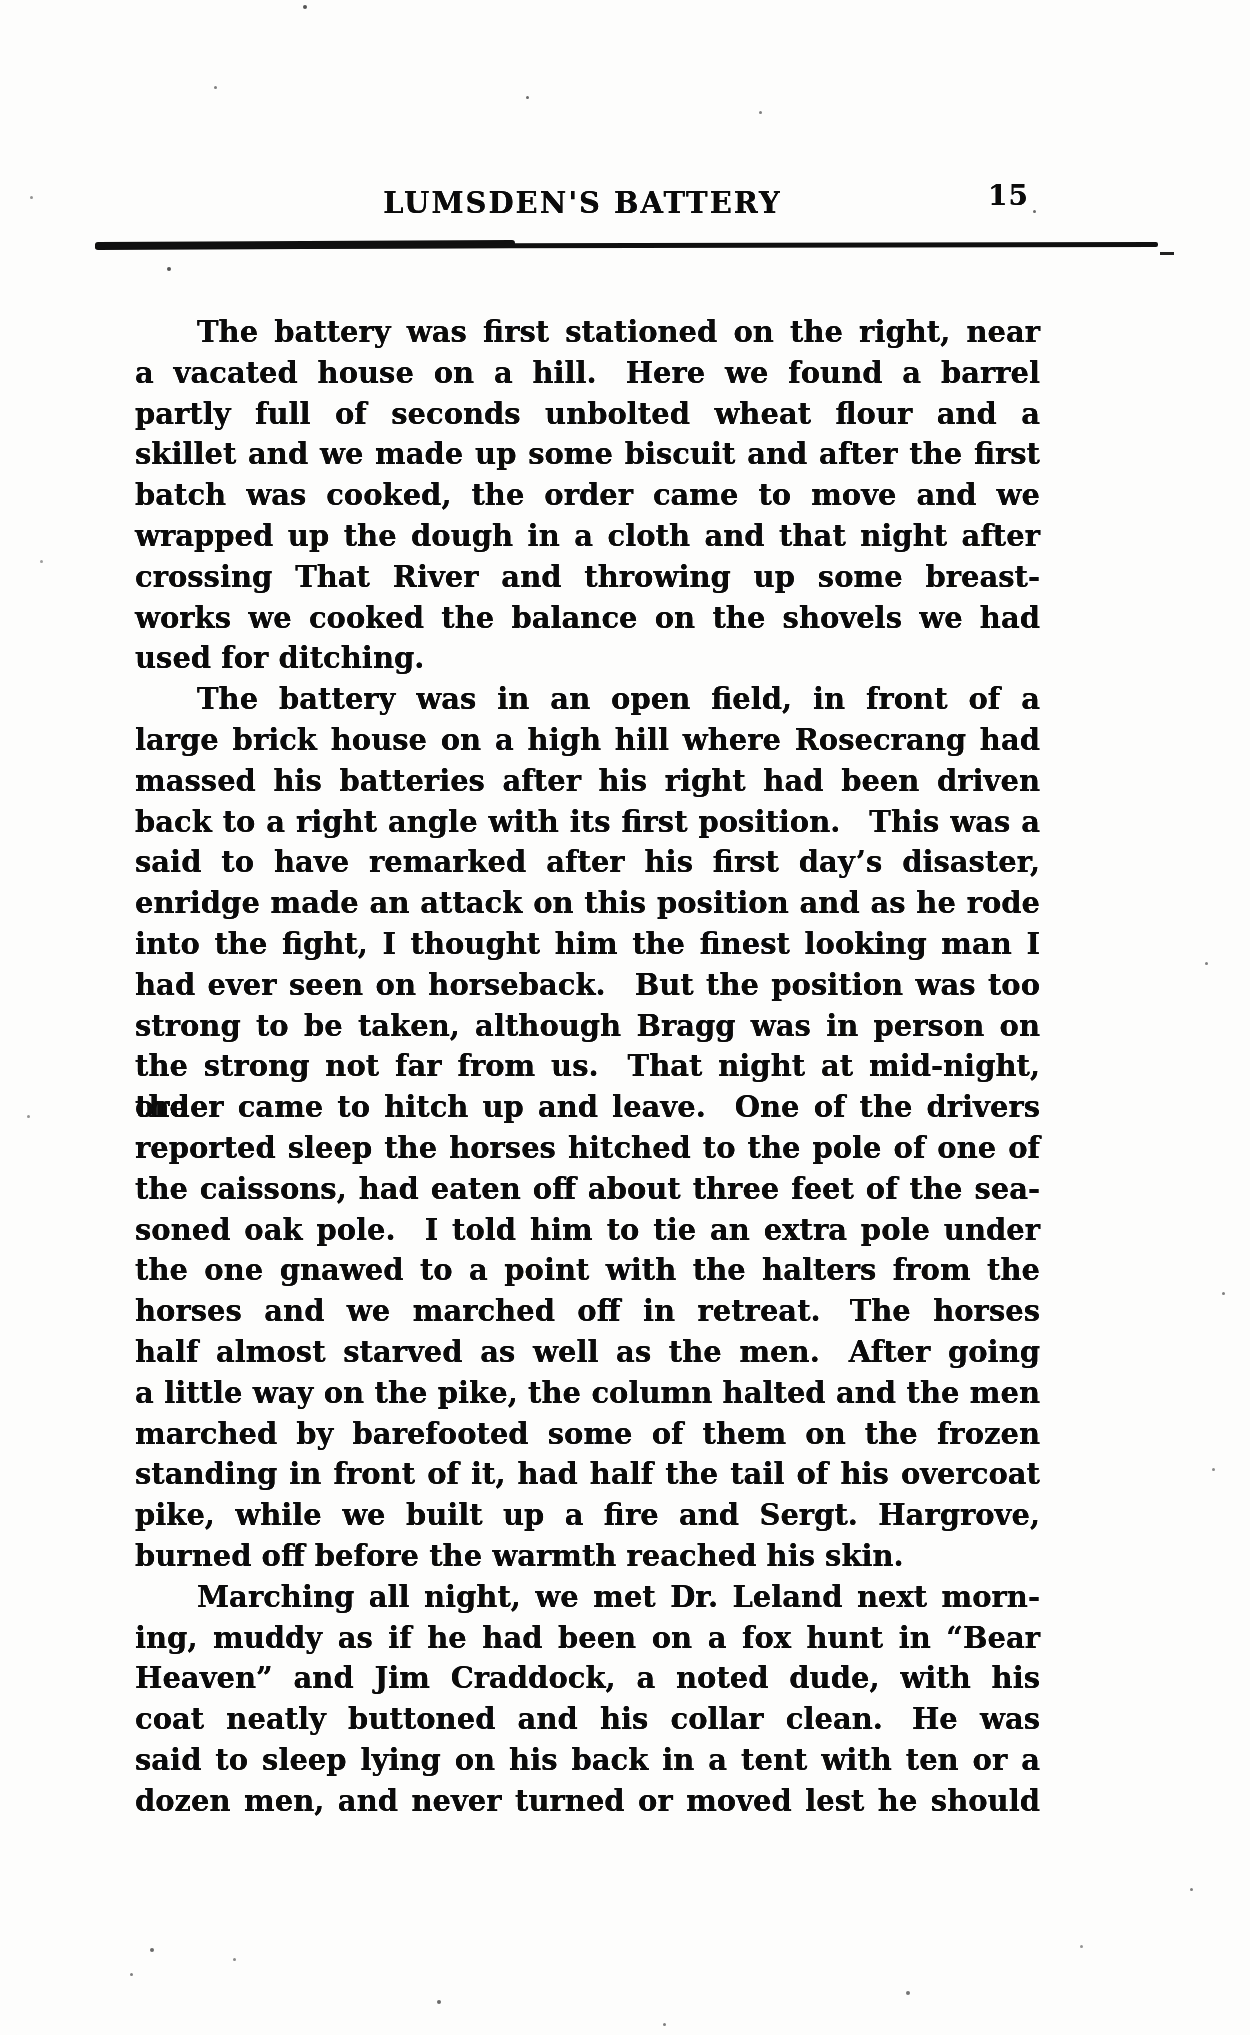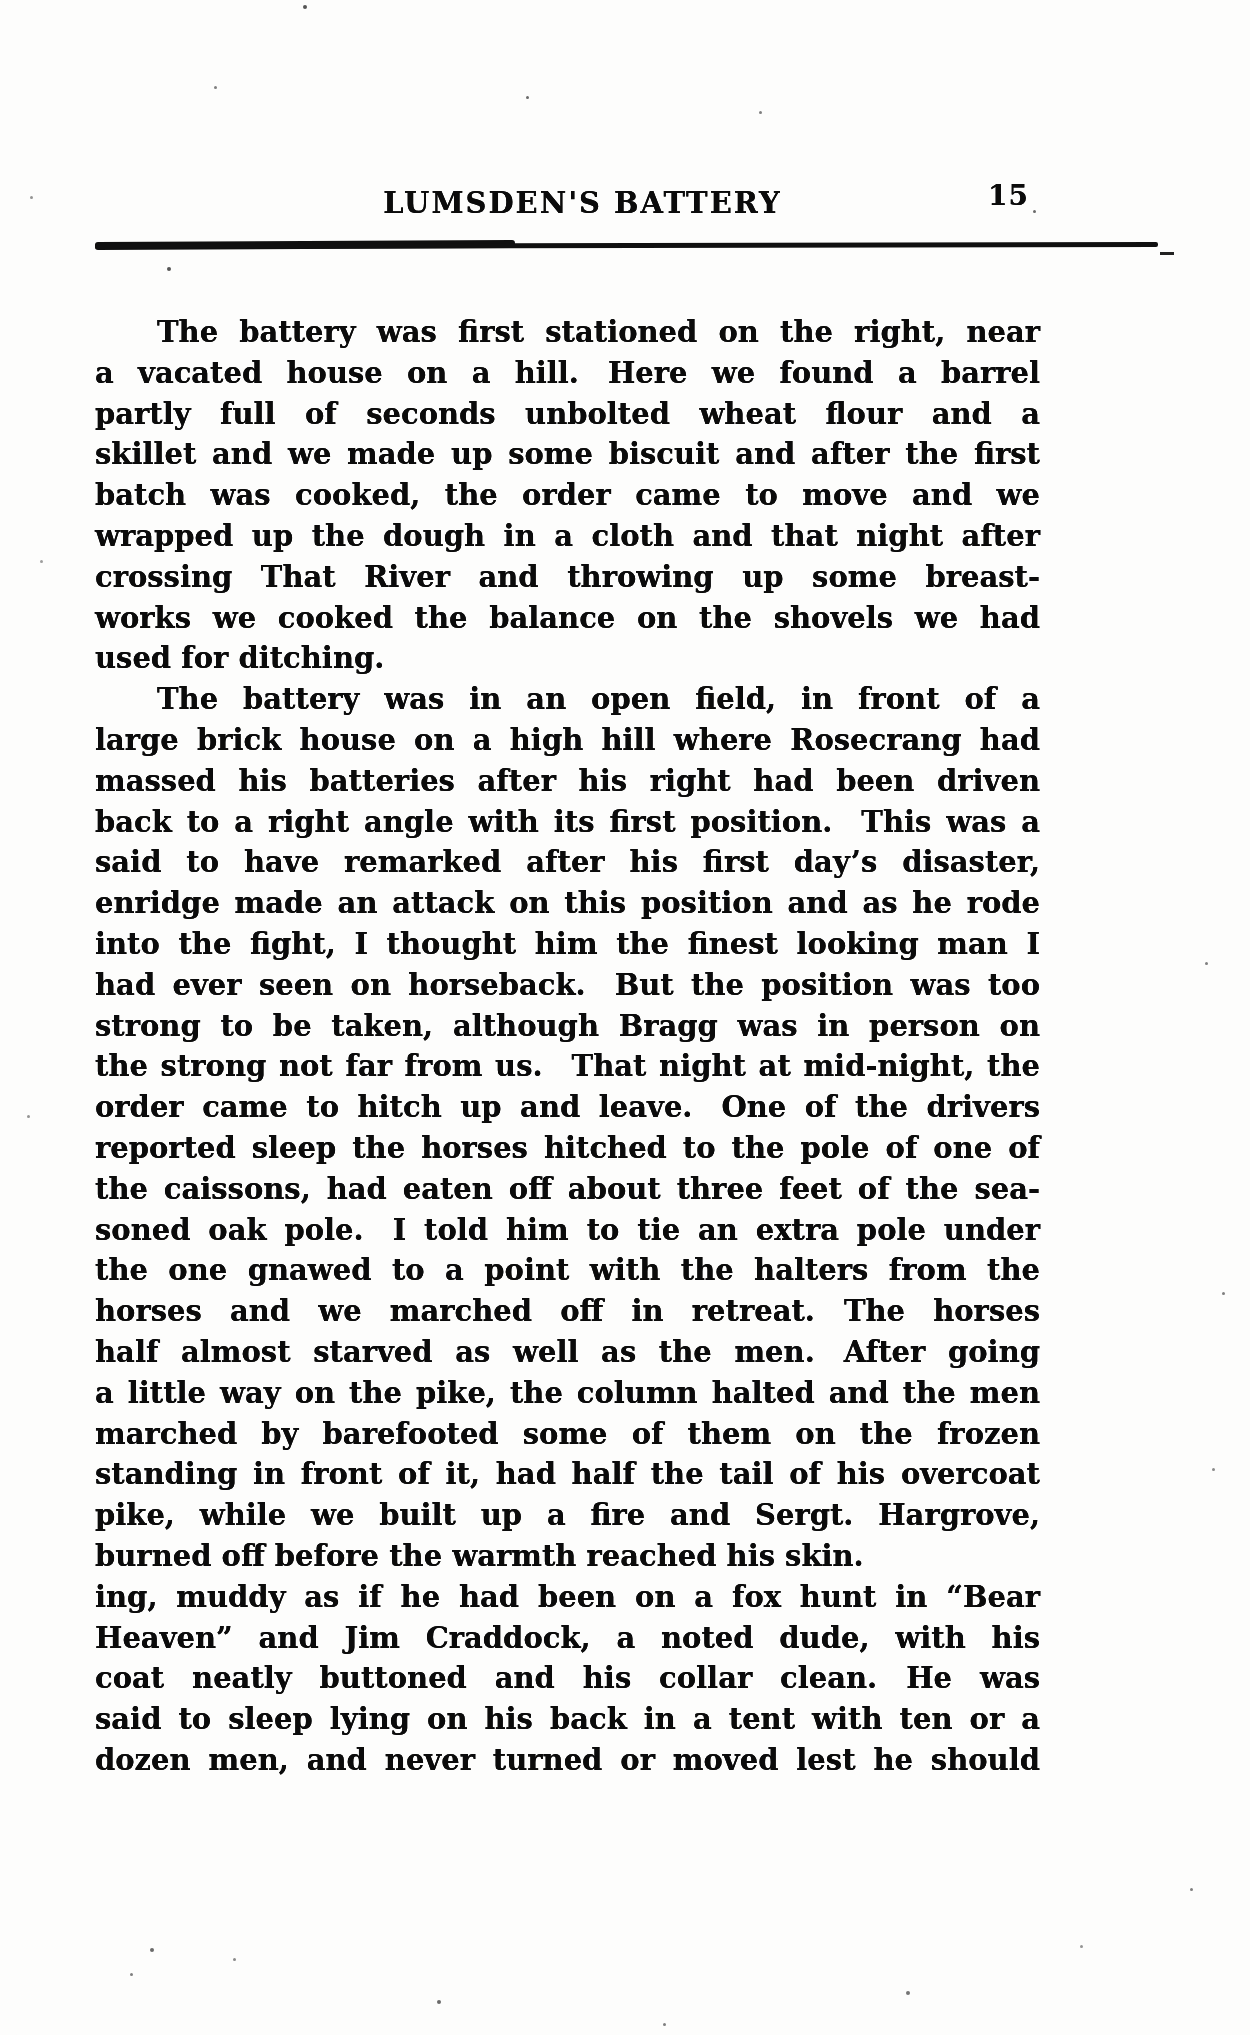--- a/index.html
+++ b/index.html
@@ -74,20 +74,21 @@
     width: 945px;
     font-size: 29px;
     font-weight: bold;
     text-shadow: 0 0 0.4px #000;
   }
   .line {
     line-height: 40.8px;
     height: 40.8px;
     text-align: justify;
     white-space: normal;
+    margin-left: 40px;
   }
   .line.j {
     text-align-last: justify;
     -moz-text-align-last: justify;
   }
   .line.l {
     text-align-last: left;
     -moz-text-align-last: left;
   }
   .line.indent {
@@ -142,20 +143,21 @@
         <div class="line j">the one gnawed to a point with the halters from the</div>
         <div class="line j">horses and we marched off in retreat. The horses</div>
         <div class="line j">half almost starved as well as the men. After going</div>
         <div class="line j">a little way on the pike, the column halted and the men</div>
         <div class="line j">marched by barefooted some of them on the frozen</div>
         <div class="line j">standing in front of it, had half the tail of his overcoat</div>
         <div class="line j">pike, while we built up a fire and Sergt. Hargrove,</div>
         <div class="line l">burned off before the warmth reached his skin.</div>
       </div>
       <div>
+        <div class="line j indent">Marching all night, we met Dr. Leland next morn-</div>
         <div class="line j">ing, muddy as if he had been on a fox hunt in “Bear</div>
         <div class="line j">Heaven” and Jim Craddock, a noted dude, with his</div>
         <div class="line j">coat neatly buttoned and his collar clean. He was</div>
         <div class="line j">said to sleep lying on his back in a tent with ten or a</div>
         <div class="line j">dozen men, and never turned or moved lest he should</div>
       </div>
     </div>
 
   <div>
     <span class="speck" style="left:303px;top:5px;width:4px;height:4px;opacity:.8"></span>

